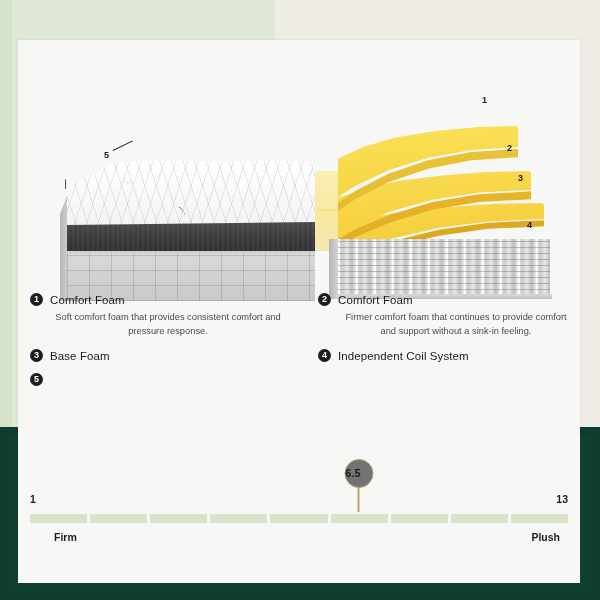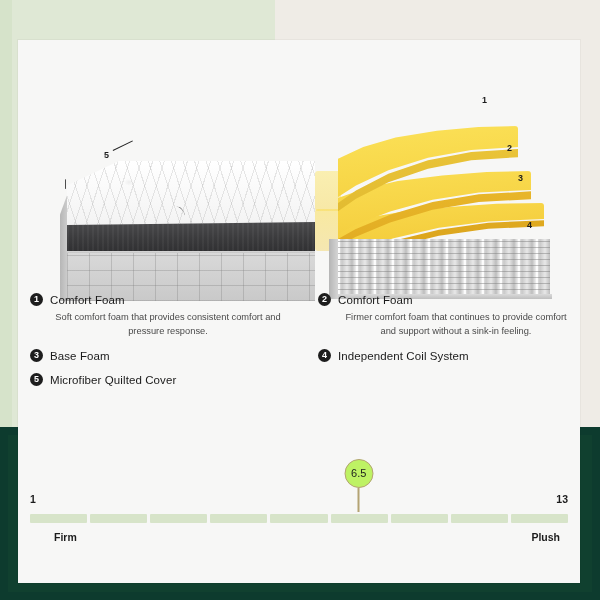--- a/index.html
+++ b/index.html
@@ -325,26 +325,25 @@
     left: 0;
     width: 100%;
     height: 60px;
     pointer-events: none;
   }
   .marker-inner { position: absolute; transform: translateX(-50%); }
   .marker-circle {
     width: 29px; height: 29px;
     border-radius: 50%;
     border: 1.4px solid #b4a373;
-    background: #bef264;
+    background: #737373;
     color: #1c1c1c;
     font-size: 11px;
-    font-weight: normal;
+    font-weight: bold;
     line-height: 27px;
-    text-align: center;
   }
   .marker-stem {
     width: 1.6px;
     height: 24px;
     background: #b4a373;
     margin: 0 auto;
   }
 </style>
 </head>
 <body>
@@ -406,21 +405,20 @@
         <div class="feat">
           <div class="feat-head">
             <span class="num-badge">3</span>
             <span class="feat-title">Base Foam</span>
           </div>
         </div>
 
         <div class="feat">
           <div class="feat-head">
             <span class="num-badge">5</span>
-            <span class="feat-title">Microfiber Quilted Cover</span>
           </div>
         </div>
 
       </div>
 
       <div class="feat-col col-right">
 
         <div class="feat">
           <div class="feat-head">
             <span class="num-badge">2</span>

